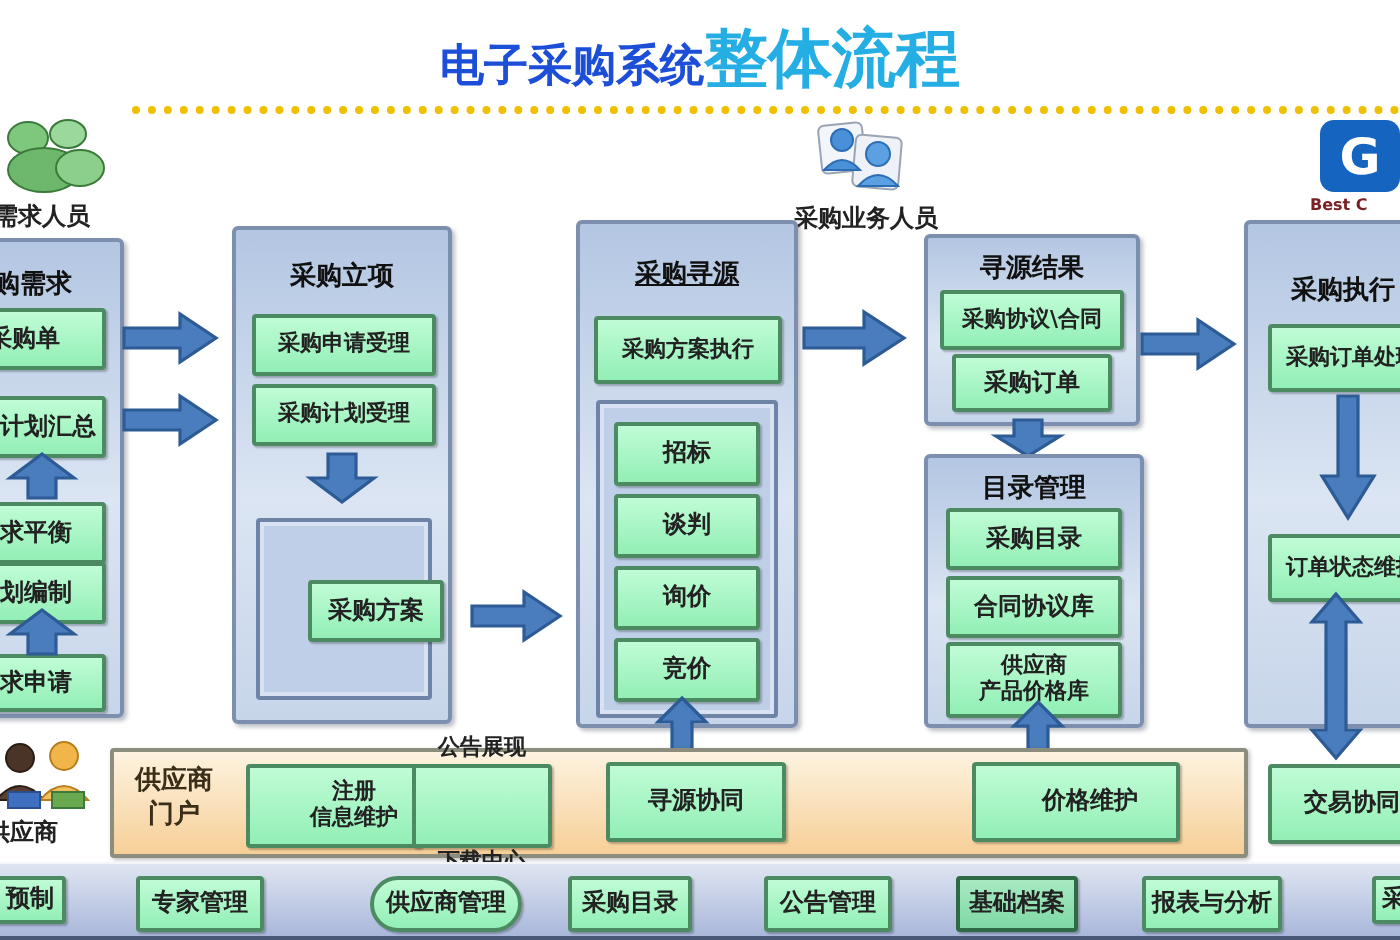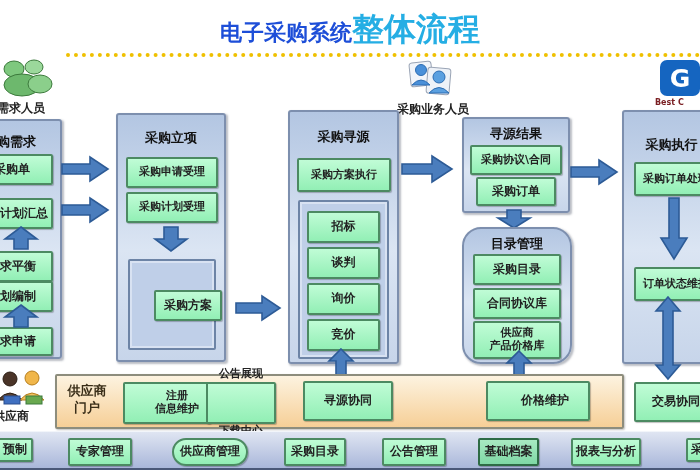--- a/index.html
+++ b/index.html
@@ -111,21 +111,21 @@
     <div class="inner" style="left:10px;top:144px;width:84px;height:87px;">
       <div class="gbox" style="left:8px;top:29px;width:64px;height:27px;margin-left:16px;">采购方案</div>
     </div>
   </div>
 
   <svg style="left:236px;top:295px" width="46" height="26" viewBox="0 0 46 26">
       <polygon class="arrfill" points="0,8 26,8 26,1 44,13 26,25 26,18 0,18"></polygon>
     </svg>
 
   <div class="panel" style="left:288px;top:110px;width:107px;height:250px;">
-    <div class="phead" style="top:16px;">采购寻源</div>
+    <div class="phead" style="top:16px;text-decoration:underline;">采购寻源</div>
     <div class="gbox small" style="left:7px;top:46px;width:90px;height:30px;">采购方案执行</div>
     <div class="inner" style="left:8px;top:88px;width:87px;height:155px;">
       <div class="gbox" style="left:7px;top:9px;width:69px;height:28px;">招标</div>
       <div class="gbox" style="left:7px;top:45px;width:69px;height:28px;">谈判</div>
       <div class="gbox" style="left:7px;top:81px;width:69px;height:28px;">询价</div>
       <div class="gbox" style="left:7px;top:117px;width:69px;height:28px;">竞价</div>
     </div>
   </div>
   <svg style="left:328px;top:348px" width="26" height="42" viewBox="0 0 26 42">
       <polygon class="arrfill" points="13,1 25,13 18,13 18,29 25,29 13,41 1,29 8,29 8,13 1,13"></polygon>
@@ -137,21 +137,21 @@
 
   <div class="panel" style="left:462px;top:117px;width:104px;height:92px;">
     <div class="phead" style="top:6px;">寻源结果</div>
     <div class="gbox small" style="left:6px;top:26px;width:88px;height:26px;">采购协议\合同</div>
     <div class="gbox" style="left:12px;top:58px;width:76px;height:25px;">采购订单</div>
   </div>
   <svg style="left:497px;top:210px" width="34" height="19" viewBox="0 0 34 19">
       <polygon class="arrfill" points="10,0 24,0 24,8 33,8 17,18 1,8 10,8"></polygon>
     </svg>
 
-  <div class="panel" style="left:462px;top:227px;width:106px;height:133px;border-radius:19px;">
+  <div class="panel" style="left:462px;top:227px;width:106px;height:133px;">
     <div class="phead" style="top:6px;">目录管理</div>
     <div class="gbox" style="left:9px;top:25px;width:84px;height:27px;">采购目录</div>
     <div class="gbox" style="left:9px;top:59px;width:84px;height:27px;">合同协议库</div>
     <div class="gbox small" style="left:9px;top:92px;width:84px;height:34px;">
       <span>供应商</span>
       <span>产品价格库</span>
     </div>
   </div>
   <svg style="left:506px;top:350px" width="26" height="42" viewBox="0 0 26 42">
       <polygon class="arrfill" points="13,1 25,13 18,13 18,29 25,29 13,41 1,29 8,29 8,13 1,13"></polygon>
@@ -197,21 +197,21 @@
       <span>公告展现</span>
       <span>下载中心</span>
     </div>
     <div class="gbox" style="left:246px;top:5px;width:86px;height:36px;">寻源协同</div>
     <div class="gbox" style="left:429px;top:5px;width:86px;height:36px;padding-left:14px;">价格维护</div>
   </div>
 
   <div class="footer">
     <div class="gbox" style="left:-35px;top:6px;width:68px;height:24px;justify-content:flex-end;padding-right:4px;box-sizing:border-box;flex-direction:row;">预制</div>
     <div class="gbox" style="left:68px;top:6px;width:60px;height:24px;">专家管理</div>
-    <div class="gbox" style="left:172px;top:6px;width:72px;height:24px;border-radius:14px;">供应商管理</div>
+    <div class="gbox" style="left:185px;top:6px;width:72px;height:24px;border-radius:14px;">供应商管理</div>
     <div class="gbox" style="left:284px;top:6px;width:58px;height:24px;">采购目录</div>
     <div class="gbox" style="left:382px;top:6px;width:60px;height:24px;">公告管理</div>
     <div class="gbox dark" style="left:478px;top:6px;width:57px;height:24px;">基础档案</div>
     <div class="gbox" style="left:571px;top:6px;width:66px;height:24px;">报表与分析</div>
     <div class="gbox" style="left:686px;top:6px;width:50px;height:24px;justify-content:flex-start;padding-left:3px;box-sizing:border-box;flex-direction:row;">采购</div>
   </div>
 
 </div>
 
 </body></html>

